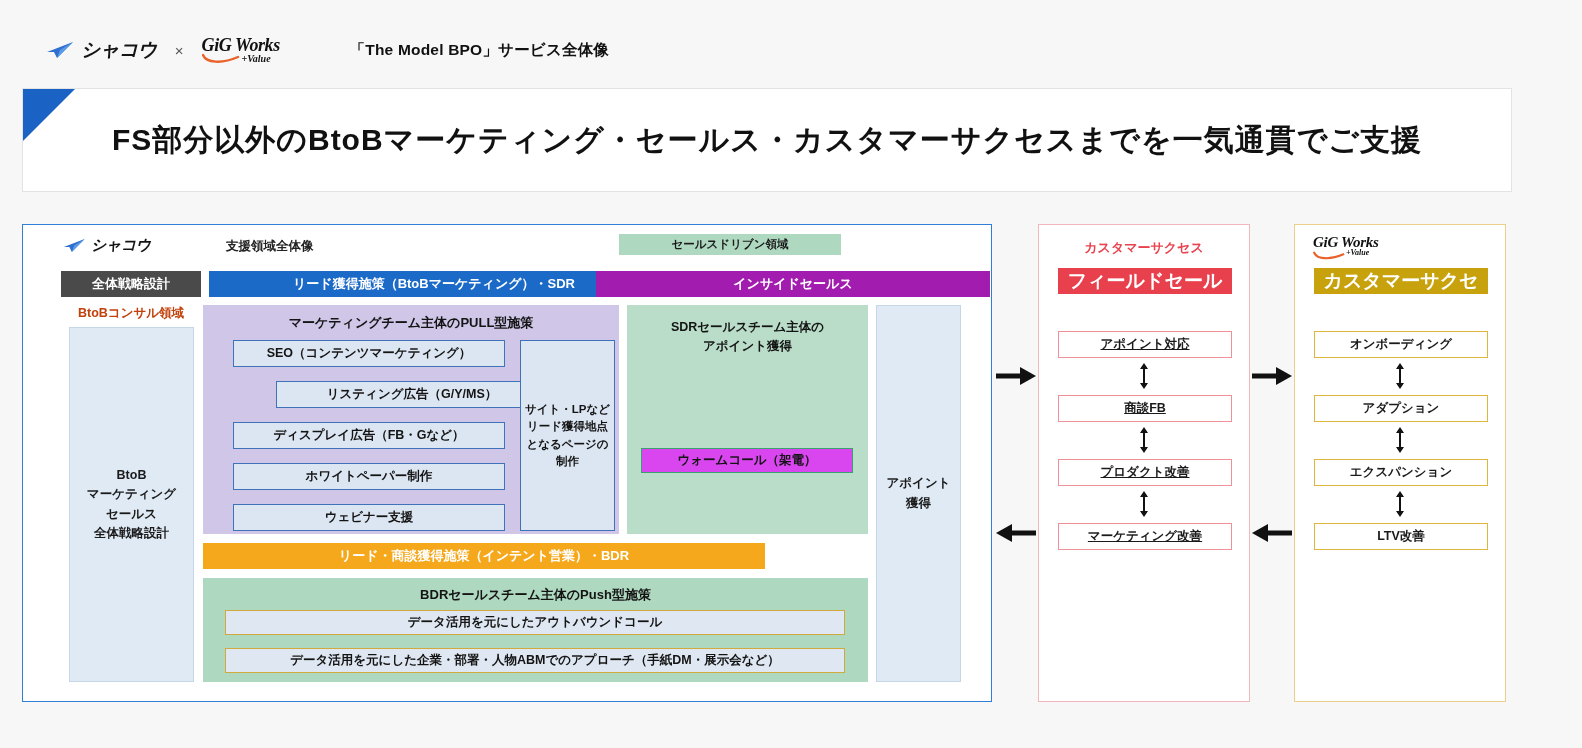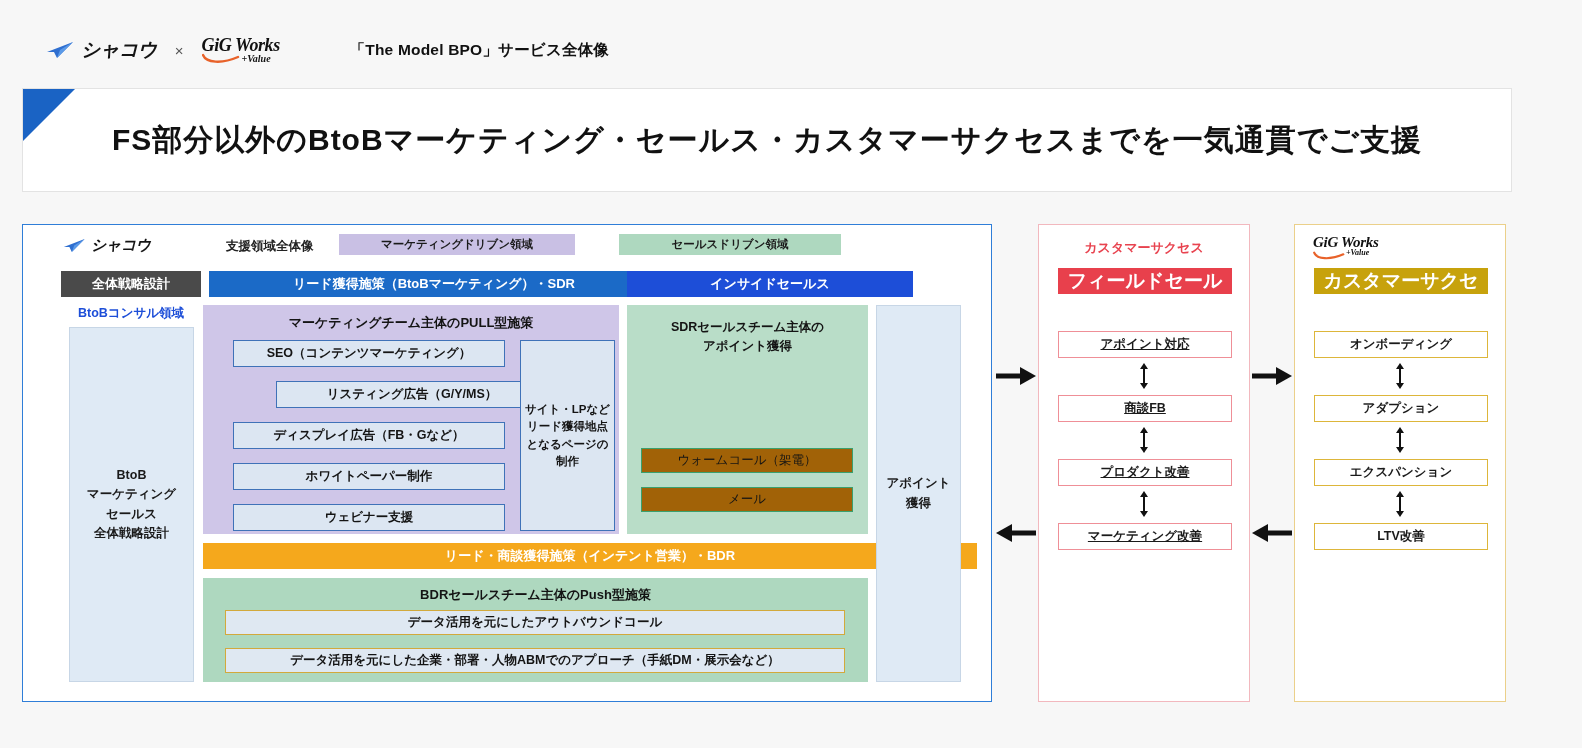--- a/index.html
+++ b/index.html
@@ -66,25 +66,25 @@
     text-align: center; font-size: 11.5px; font-weight: bold; color: #1a1a1a;
   }
   .chip-mkt { left: 316px; width: 236px; background: #c9c0e4; }
   .chip-sales { left: 596px; width: 222px; background: #aed8bf; }
 
   
   .bar { position: absolute; height: 26px; line-height: 26px; text-align: center;
          font-size: 13px; font-weight: bold; color: #ffffff; }
   .bar-strategy { left: 38px; top: 46px; width: 140px; background: #4a4a4a; }
   .bar-lead     { left: 186px; top: 46px; width: 450px; background: #1b6ac7; }
-  .bar-inside   { left: 604px; top: 46px; width: 286px; background: #1d4ed8; }
+  .bar-inside   { left: 573px; top: 46px; width: 394px; background: #a21caf; }
 
   
   .consult-label { position: absolute; left: 38px; top: 80px; width: 140px; text-align: center;
-                   font-size: 12.5px; font-weight: bold; color: #1d4ed8; }
+                   font-size: 12.5px; font-weight: bold; color: #c2410c; }
   .consult-box {
     position: absolute; left: 46px; top: 102px; width: 125px; height: 355px;
     background: #dfeaf5; border: 1px solid #c7d6e6;
     display: flex; align-items: center; justify-content: center;
     font-size: 12.5px; font-weight: bold; line-height: 1.55; text-align: center; color: #1a1a1a;
   }
 
   
   .pull-area { position: absolute; left: 180px; top: 80px; width: 416px; height: 229px;
                background: #cfc6e8; }
@@ -102,21 +102,21 @@
   .pb5 { left: 30px;  top: 199px; width: 272px; }
   .site-box {
     position: absolute; left: 317px; top: 35px; width: 95px; height: 191px;
     background: #dce6f2; border: 1.2px solid #3f72b8;
     display: flex; align-items: center; justify-content: center;
     font-size: 11.5px; font-weight: bold; line-height: 1.5; text-align: center; color: #141414;
   }
 
   
   .bar-bdr {
-    position: absolute; left: 180px; top: 318px; width: 774px; height: 26px; line-height: 26px;
+    position: absolute; left: 180px; top: 318px; width: 562px; height: 26px; line-height: 26px;
     text-align: center; background: #f5a81c; color: #ffffff; font-size: 13px; font-weight: bold;
   }
 
   
   .push-area { position: absolute; left: 180px; top: 353px; width: 665px; height: 104px; background: #aed8bf; }
   .push-title { position: absolute; left: 0; top: 8px; width: 100%; text-align: center;
                 font-size: 13px; font-weight: bold; color: #141414; }
   .push-box {
     position: absolute; height: 25px; line-height: 23px; text-align: center;
     background: #dfe8f2; border: 1.2px solid #d2a93c;
@@ -124,22 +124,22 @@
   }
   .ub1 { left: 22px; top: 32px; width: 620px; }
   .ub2 { left: 22px; top: 70px; width: 620px; }
 
   
   .sdr-area { position: absolute; left: 604px; top: 80px; width: 241px; height: 229px; background: #b9ddc8; }
   .sdr-title { position: absolute; left: 0; top: 13px; width: 100%; text-align: center;
                font-size: 12.5px; font-weight: bold; line-height: 1.55; color: #141414; }
   .sdr-box {
     position: absolute; left: 14px; width: 212px; height: 25px; line-height: 23px; text-align: center;
-    background: #a16207; border: 1.2px solid #3aa06d;
-    font-size: 12.5px; font-weight: normal; color: #141414;
+    background: #d946ef; border: 1.2px solid #3aa06d;
+    font-size: 12.5px; font-weight: bold; color: #141414;
   }
   .sb1 { top: 143px; }
   .sb2 { top: 182px; }
 
   
   .appo-col {
     position: absolute; left: 853px; top: 80px; width: 85px; height: 377px;
     background: #dfeaf5; border: 1px solid #c7d6e6;
     display: flex; align-items: center; justify-content: center;
     font-size: 12.5px; font-weight: bold; line-height: 1.55; text-align: center; color: #1a1a1a;
@@ -231,21 +231,20 @@
       <div class="legend-logo">
         <span class="mark">
           <svg width="24" height="15" viewBox="0 0 30 18">
             <path d="M1 11 L27 1 L11 17 L8 11 Z" fill="#2f6fd0"></path>
             <path d="M27 1 L11 17 L14 9 Z" fill="#5b9ae8"></path>
           </svg>
         </span>
         <span class="wordmark">シャコウ</span>
       </div>
       <span class="legend-label">支援領域全体像</span>
-      <span class="chip chip-mkt">マーケティングドリブン領域</span>
       <span class="chip chip-sales">セールスドリブン領域</span>
     </div>
 
     <div class="bar bar-strategy">全体戦略設計</div>
     <div class="bar bar-lead">リード獲得施策（BtoBマーケティング）・SDR</div>
     <div class="bar bar-inside">インサイドセールス</div>
 
     <div class="consult-label">BtoBコンサル領域</div>
     <div class="consult-box" style="white-space: pre-line;">BtoB
 マーケティング
@@ -270,21 +269,20 @@
     <div class="push-area">
       <div class="push-title">BDRセールスチーム主体のPush型施策</div>
       <div class="push-box ub1">データ活用を元にしたアウトバウンドコール</div>
       <div class="push-box ub2">データ活用を元にした企業・部署・人物ABMでのアプローチ（手紙DM・展示会など）</div>
     </div>
 
     <div class="sdr-area">
       <div class="sdr-title" style="white-space: pre-line;">SDRセールスチーム主体の
 アポイント獲得</div>
       <div class="sdr-box sb1">ウォームコール（架電）</div>
-      <div class="sdr-box sb2">メール</div>
     </div>
 
     <div class="appo-col" style="white-space: pre-line;">アポイント
 獲得</div>
   </div>
 
   <div class="panel panel-client">
     <div class="panel-title">カスタマーサクセス</div>
     <div class="panel-head head-red">フィールドセールス</div>
     <div class="panel-box box-red row0">アポイント対応</div>

